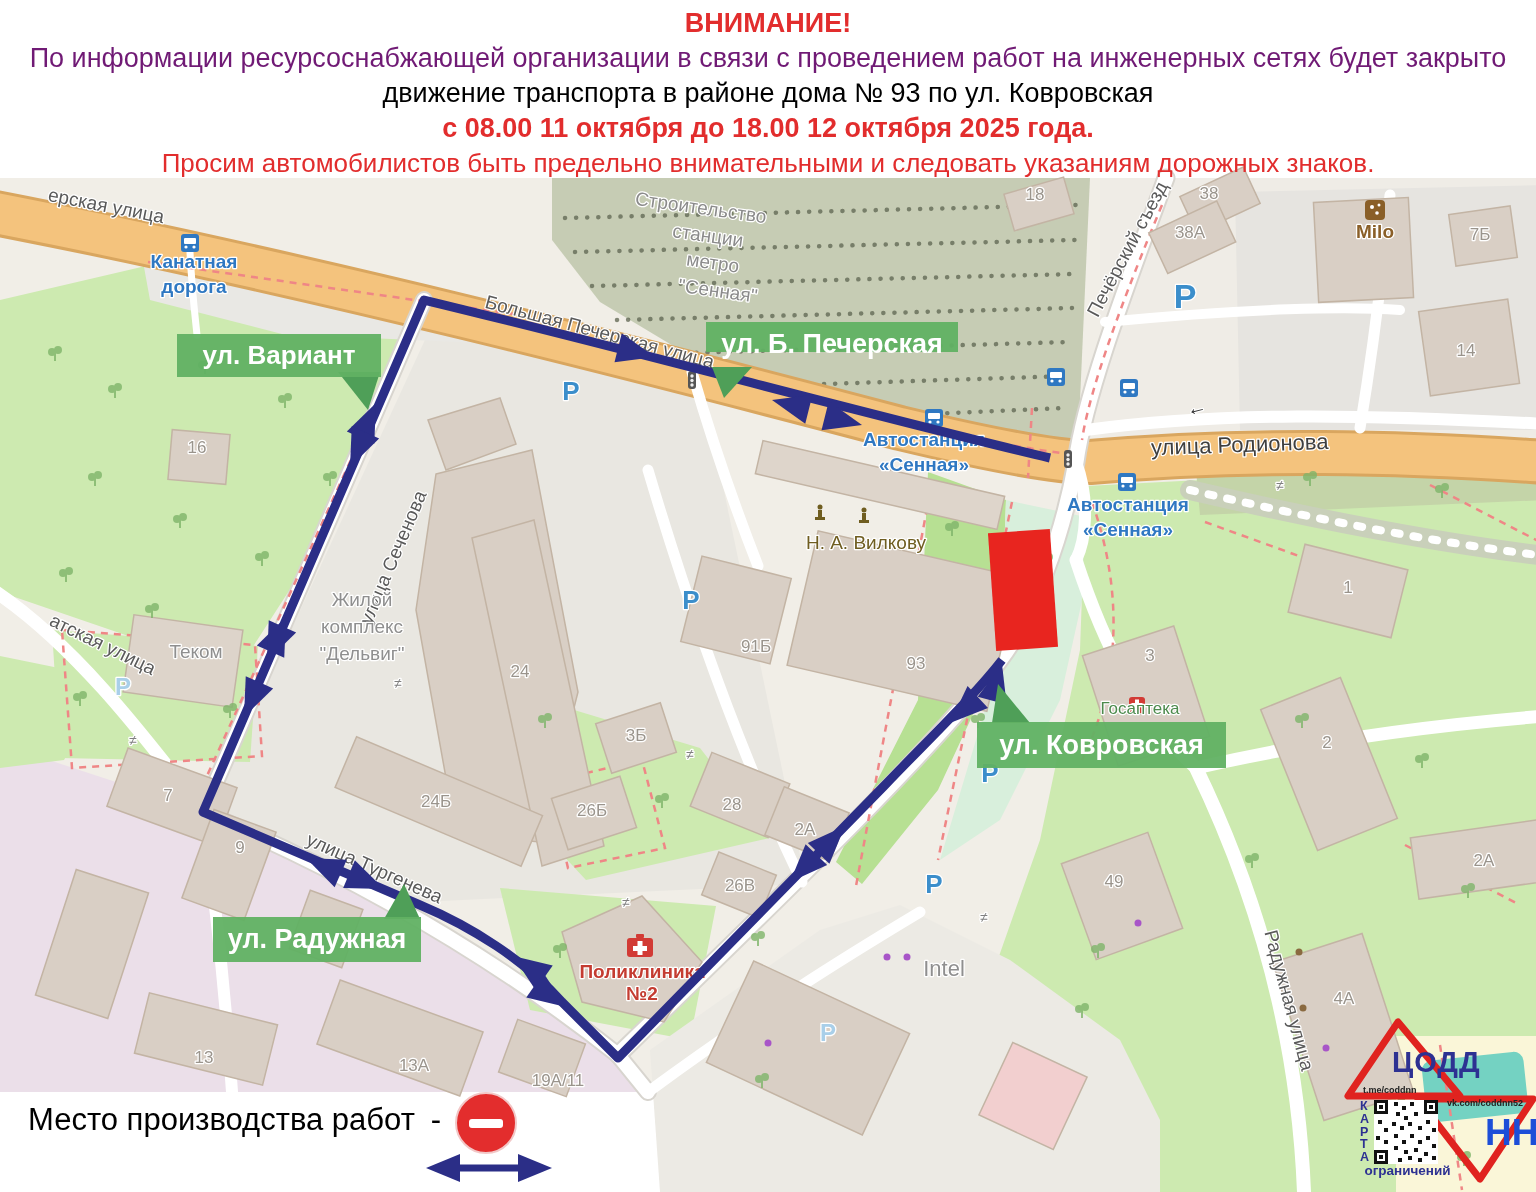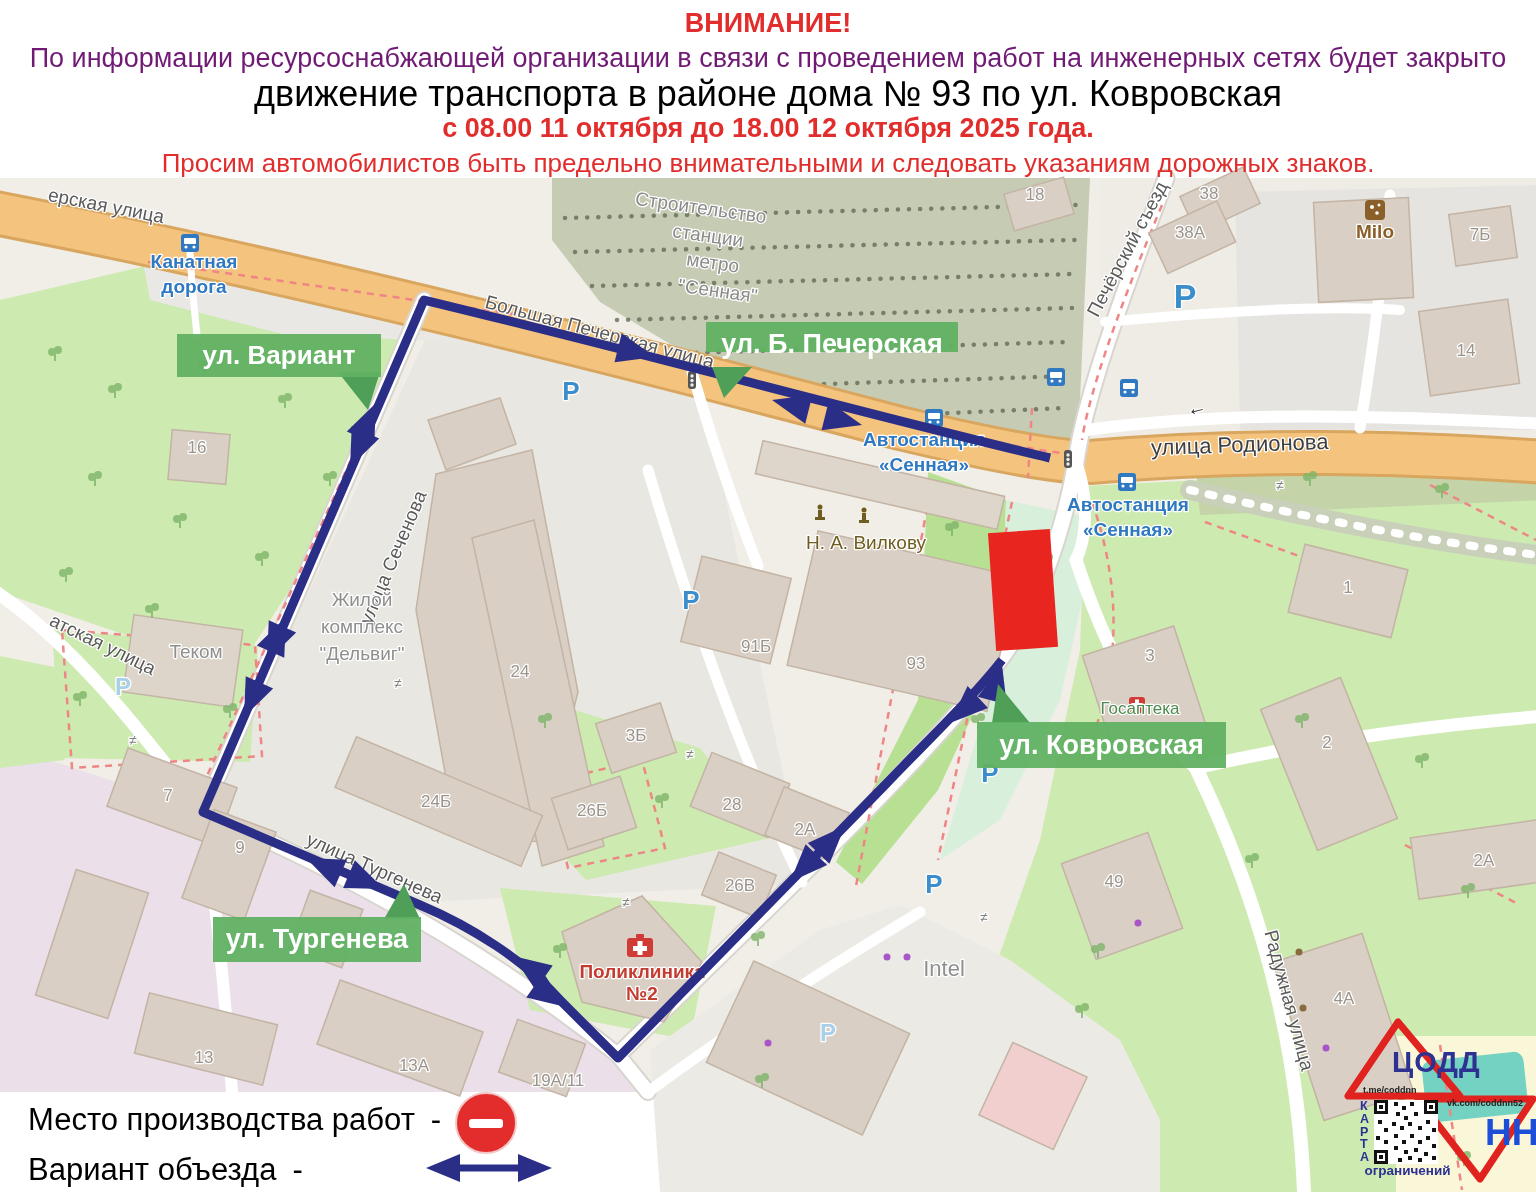--- a/index.html
+++ b/index.html
@@ -3,21 +3,21 @@
 <meta charset="utf-8">
 <style>
   html,body{margin:0;padding:0;background:#fff}
   .page{position:relative;width:1536px;height:1192px;background:#ffffff;overflow:hidden;
         font-family:"Liberation Sans",sans-serif}
   
   .hdr{position:absolute;left:0;top:0;width:1536px;text-align:center;z-index:40}
   .hdr div{line-height:35px}
   .h-title{position:absolute;top:6px;width:100%;font-size:27px;font-weight:bold;color:#e22d2d}
   .h-l1{position:absolute;top:41px;width:100%;font-size:27px;color:#701a75}
-  .h-l2{position:absolute;top:76px;width:100%;font-size:36px;color:#000}
+  .h-l2{position:absolute;top:76px;width:100%;font-size:27px;color:#000}
   .h-dates{position:absolute;top:111px;width:100%;font-size:27px;font-weight:bold;color:#e22d2d}
   .h-warn{position:absolute;top:146px;width:100%;font-size:26px;color:#e22d2d}
   
   .mapwrap{position:absolute;left:0;top:0;width:1536px;height:1192px}
   svg{position:absolute;left:0;top:0}
   .lbl{font-family:"Liberation Sans",sans-serif;text-anchor:middle;
        paint-order:stroke;stroke:#ffffff;stroke-width:2.5px;stroke-linejoin:round}
   .st{fill:#5a5a5a;font-size:19px}
   .stb{fill:#3f3f3f;font-size:22px}
   .bl{fill:#2f78c2;font-size:19px;font-weight:700}
@@ -414,33 +414,30 @@
     <div class="h-title">ВНИМАНИЕ!</div>
     <div class="h-l1">По информации ресурсоснабжающей организации в связи с проведением работ на инженерных сетях будет закрыто</div>
     <div class="h-l2">движение транспорта в районе дома № 93 по ул. Ковровская</div>
     <div class="h-dates">с 08.00 11 октября до 18.00 12 октября 2025 года.</div>
     <div class="h-warn">Просим автомобилистов быть предельно внимательными и следовать указаниям дорожных знаков.</div>
   </div>
 
   <div class="bdg bdg1">ул. Вариант</div>
   <div class="bdg bdg2">ул. Б. Печерская</div>
   <div class="bdg bdg3">ул. Ковровская</div>
-  <div class="bdg bdg4">ул. Тургенева</div>
+  <div class="bdg bdg4">ул. Радужная</div>
 
   <div class="workzone"></div>
 
   <div class="leg-row1">
     <span>Место производства работ</span><span class="leg-dash">-</span>
   </div>
   <div class="noentry">
       <i></i>
     </div>
-  <div class="leg-row2">
-    <span>Вариант объезда</span><span class="leg-dash">-</span>
-  </div>
   <svg class="leg-arrow" style="left:424px;top:1148px" width="130" height="40">
     <line x1="30" y1="20" x2="100" y2="20" stroke="#2b2e87" stroke-width="7"></line>
     <polygon points="2,20 36,6 36,34" fill="#2b2e87"></polygon>
     <polygon points="128,20 94,6 94,34" fill="#2b2e87"></polygon>
   </svg>
 
   <svg class="logo" width="200" height="182" viewBox="0 0 200 182">
     <polygon points="58,12 8,86 120,86" fill="none" stroke="#e0231f" stroke-width="7" stroke-linejoin="round"></polygon>
     <polygon points="78,89 193,89 140,169" fill="none" stroke="#e0231f" stroke-width="7" stroke-linejoin="round"></polygon>
   </svg>

